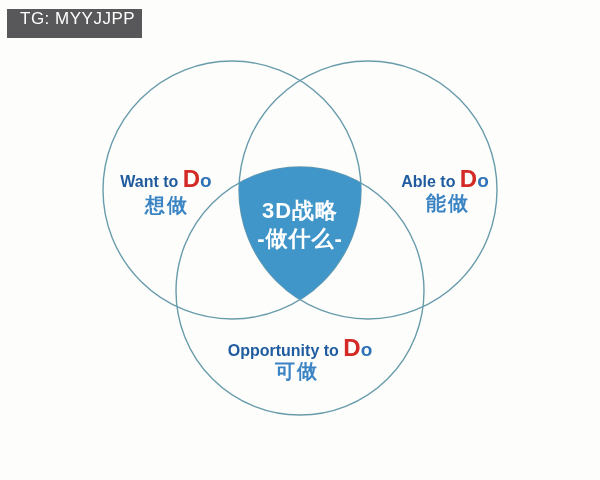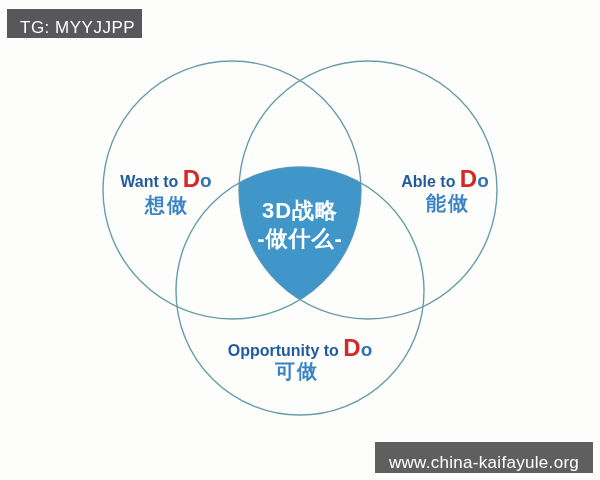--- a/index.html
+++ b/index.html
@@ -52,21 +52,21 @@
     font-size: 20px;
     fill: #3b84c4;
     text-anchor: middle;
     letter-spacing: 2px;
   }
   .d-red  { fill: #d32a26; font-size: 24px; }
   .o-blue { fill: #2f73b6; font-size: 19px; }
   .badge {
     position: absolute;
     display: flex;
-    align-items: flex-end;
+    align-items: flex-start;
     color: #ffffff;
     box-sizing: border-box;
   }
   .badge-top {
     left: 7px;
     top: 9px;
     width: 135px;
     height: 29px;
     background: #58585a;
     font-size: 17px;
@@ -108,17 +108,14 @@
     <text class="venn-label-zh" x="167" y="212">想做</text>
 
     <text class="venn-label-en" x="445" y="187"><tspan>Able to </tspan><tspan class="d-red">D</tspan><tspan class="o-blue">o</tspan></text>
     <text class="venn-label-zh" x="448" y="210">能做</text>
 
     <text class="venn-label-en" x="300" y="356"><tspan>Opportunity to </tspan><tspan class="d-red">D</tspan><tspan class="o-blue">o</tspan></text>
     <text class="venn-label-zh" x="297" y="378">可做</text>
 
   </svg>
 
-  <div class="badge badge-bottom">
-    <span>www.china-kaifayule.org</span>
-  </div>
 
 </div>
 
 </body></html>

